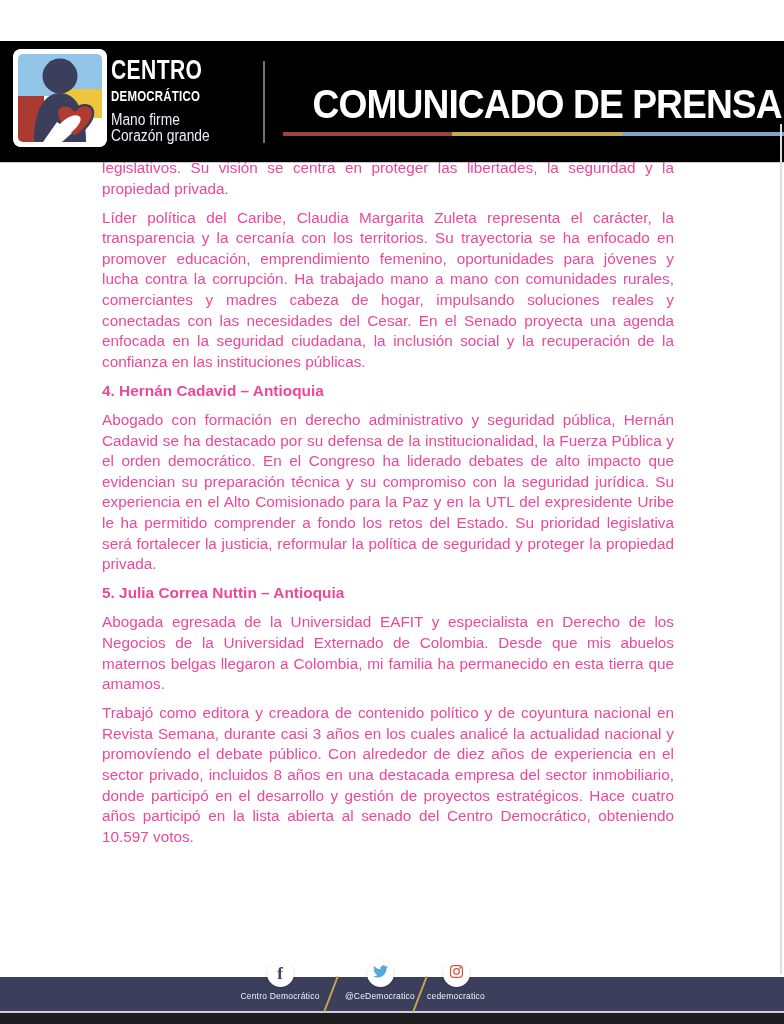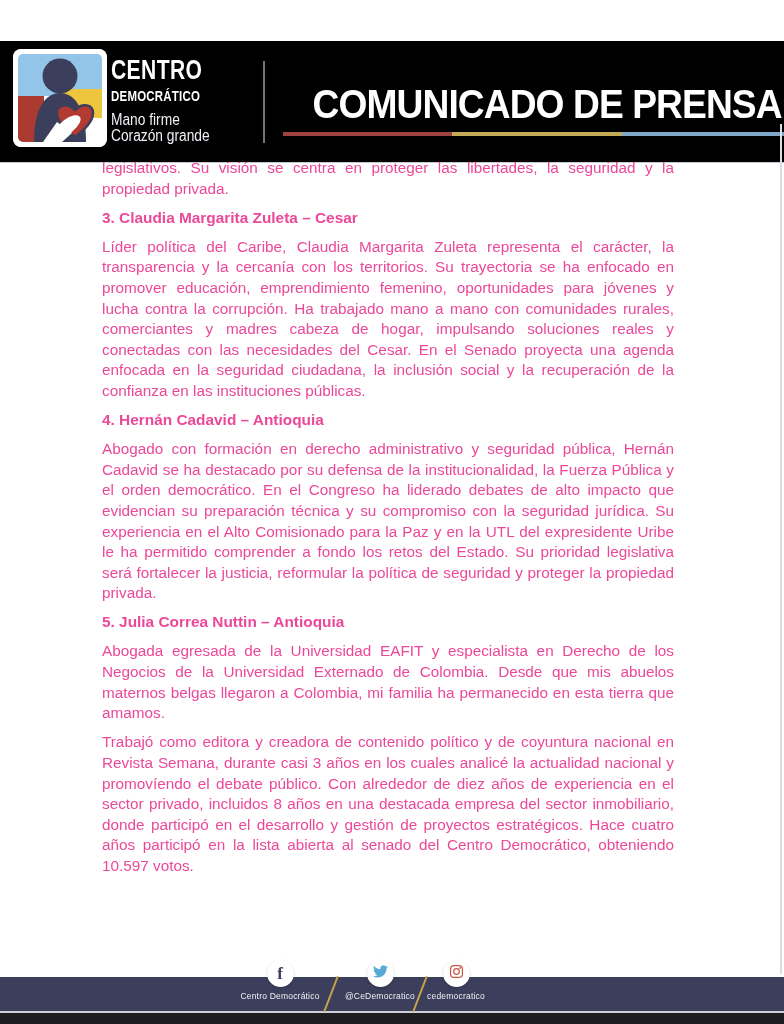--- a/index.html
+++ b/index.html
@@ -132,21 +132,20 @@
 
     <div class="stripe">
       <span class="s-red"></span>
       <span class="s-gold"></span>
       <span class="s-blue"></span>
     </div>
   </header>
 
   <main class="docbody">
     <p class="para">legislativos. Su visión se centra en proteger las libertades, la seguridad y la propiedad privada.</p>
-    <h3 class="heading">3. Claudia Margarita Zuleta – Cesar</h3>
     <p class="para">Líder política del Caribe, Claudia Margarita Zuleta representa el carácter, la transparencia y la cercanía con los territorios. Su trayectoria se ha enfocado en promover educación, emprendimiento femenino, oportunidades para jóvenes y lucha contra la corrupción. Ha trabajado mano a mano con comunidades rurales, comerciantes y madres cabeza de hogar, impulsando soluciones reales y conectadas con las necesidades del Cesar. En el Senado proyecta una agenda enfocada en la seguridad ciudadana, la inclusión social y la recuperación de la confianza en las instituciones públicas.</p>
     <h3 class="heading">4. Hernán Cadavid – Antioquia</h3>
     <p class="para">Abogado con formación en derecho administrativo y seguridad pública, Hernán Cadavid se ha destacado por su defensa de la institucionalidad, la Fuerza Pública y el orden democrático. En el Congreso ha liderado debates de alto impacto que evidencian su preparación técnica y su compromiso con la seguridad jurídica. Su experiencia en el Alto Comisionado para la Paz y en la UTL del expresidente Uribe le ha permitido comprender a fondo los retos del Estado. Su prioridad legislativa será fortalecer la justicia, reformular la política de seguridad y proteger la propiedad privada.</p>
     <h3 class="heading">5. Julia Correa Nuttin – Antioquia</h3>
     <p class="para">Abogada egresada de la Universidad EAFIT y especialista en Derecho de los Negocios de la Universidad Externado de Colombia.  Desde que mis abuelos maternos belgas llegaron a Colombia, mi familia ha permanecido en esta tierra que amamos.</p>
     <p class="para">Trabajó como editora y creadora de contenido político y de coyuntura nacional en Revista Semana, durante casi 3 años en los cuales analicé la actualidad nacional y promovíendo el debate público.  Con alrededor de diez años de experiencia en el sector privado, incluidos 8 años en una destacada empresa del sector inmobiliario, donde participó en el desarrollo y gestión de proyectos estratégicos.  Hace cuatro años participó en la lista abierta al senado del Centro Democrático, obteniendo 10.597 votos.</p>
   </main>
 
   <div class="edge-right"></div>
 

